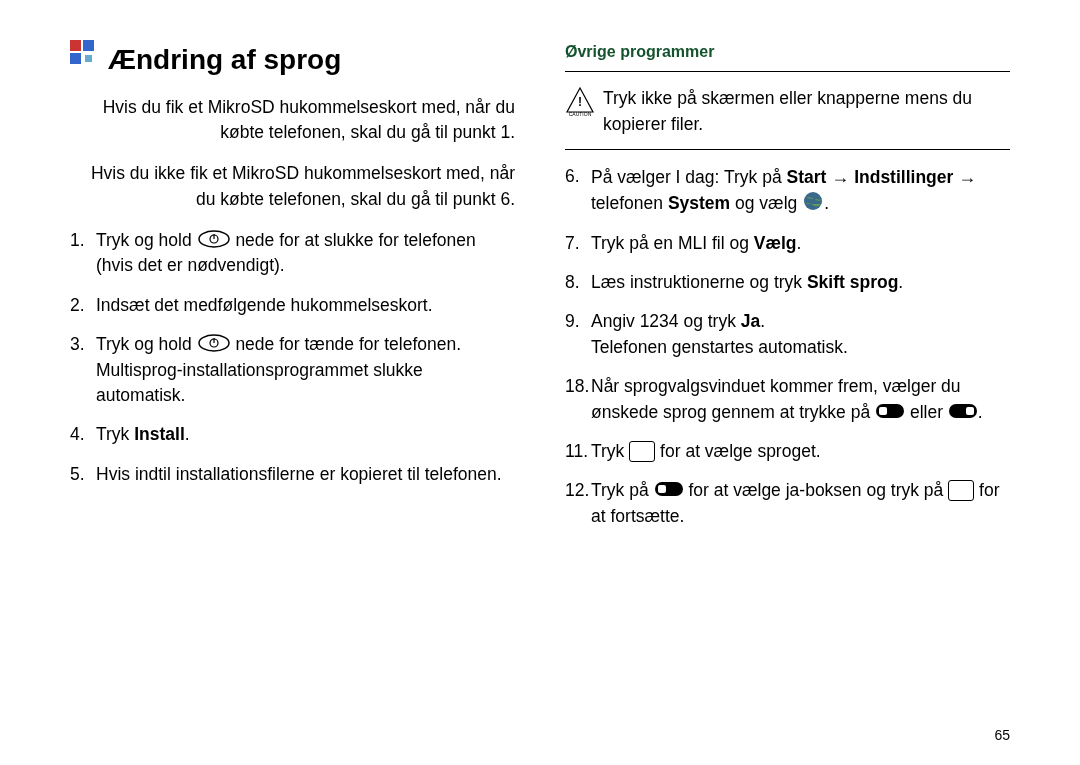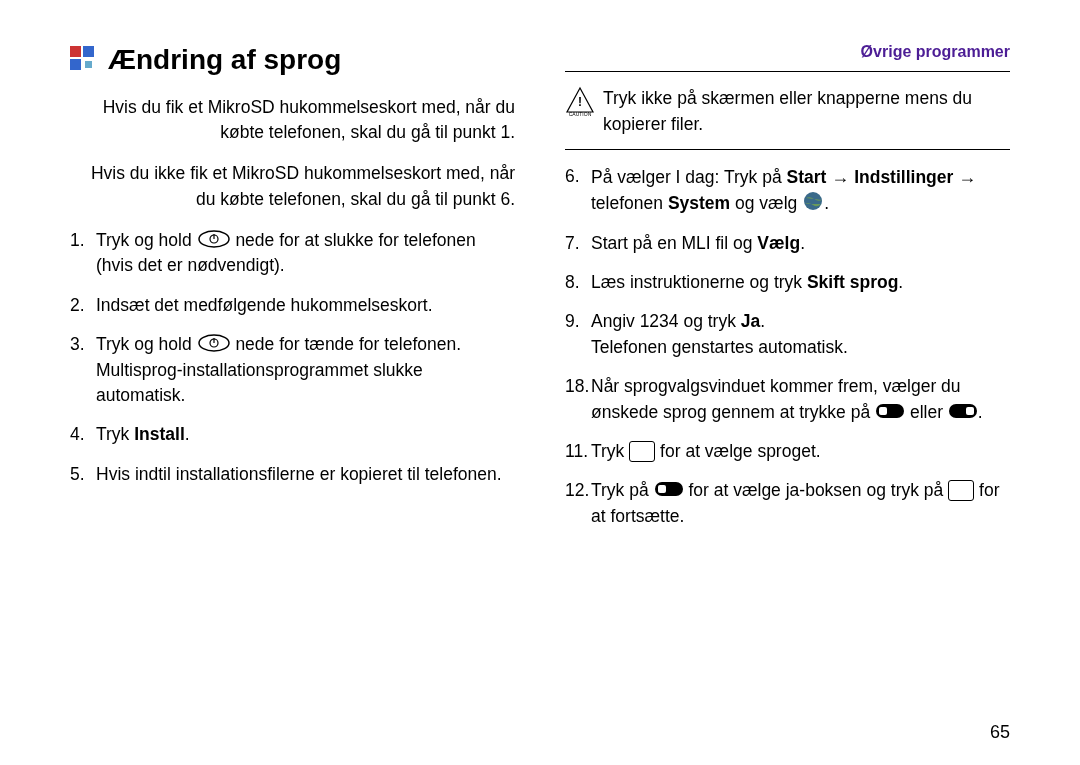--- a/index.html
+++ b/index.html
@@ -16,24 +16,23 @@
       gap: 50px;
       height: 100%;
     }
     .col {
       flex: 1;
       line-height: 1.45;
       font-size: 17.5px;
       color: #000;
     }
     .header-link {
-      color: #4c1d95;
+      color: #14532d;
       font-weight: bold;
       font-size: 16px;
-      text-align: right;
       margin-bottom: 8px;
     }
     .hr-line {
       border: none;
       border-top: 1px solid #000;
       margin: 6px 0 14px 0;
     }
     .bullet-icon {
       display: inline-block;
       width: 30px;
@@ -45,21 +44,20 @@
     .bullet-icon span { position: absolute; }
     .b1 { width: 11px; height: 11px; background: #cc3333; left: 0; top: 0; }
     .b2 { width: 11px; height: 11px; background: #3366cc; left: 13px; top: 0; }
     .b3 { width: 11px; height: 11px; background: #3366cc; left: 0; top: 13px; }
     .b4 { width: 7px; height: 7px; background: #66aacc; left: 15px; top: 15px; }
     h1 {
       font-size: 28px;
       font-weight: bold;
       margin-bottom: 14px;
       display: flex;
-      align-items: center;
     }
     .intro { margin-bottom: 16px; text-align: right; }
     ol { list-style: none; padding-left: 26px; }
     ol li {
       position: relative;
       margin-bottom: 14px;
     }
     ol li .num {
       position: absolute;
       left: -26px;
@@ -83,21 +81,21 @@
       align-items: flex-start;
       gap: 8px;
       margin-bottom: 12px;
     }
     .caution-icon { flex-shrink: 0; }
     .caution-text { flex: 1; }
     .page-num {
       position: absolute;
       bottom: 22px;
       right: 70px;
-      font-size: 18px;
+      font-size: 14px;
     }
   </style>
 </head>
 <body>
 
 <div class="page">
   <div class="col">
     <h1>
       <span class="bullet-icon">
         <span class="b1"></span>
@@ -174,21 +172,21 @@
         <span class="icon-globe">
           <svg width="22" height="22">
               <circle cx="11" cy="11" r="9" fill="#3a6a8a"></circle>
               <path d="M4 8 Q8 6 12 9 T20 10" fill="#6a9a5a"></path>
               <path d="M3 14 Q7 12 11 15 T19 14" fill="#6a9a5a"></path>
             </svg>
         </span><span>.</span>
       </li>
       <li>
         <span class="num">7.</span>
-        <span>Start på en MLI fil og </span><b>Vælg</b><span>.</span>
+        <span>Tryk på en MLI fil og </span><b>Vælg</b><span>.</span>
       </li>
       <li>
         <span class="num">8.</span>
         <span>Læs instruktionerne og tryk </span><b>Skift sprog</b><span>.</span>
       </li>
       <li>
         <span class="num">9.</span>
         <span>Angiv 1234 og tryk </span><b>Ja</b><span>.</span><br>
         <span>Telefonen genstartes automatisk.</span>
       </li>

